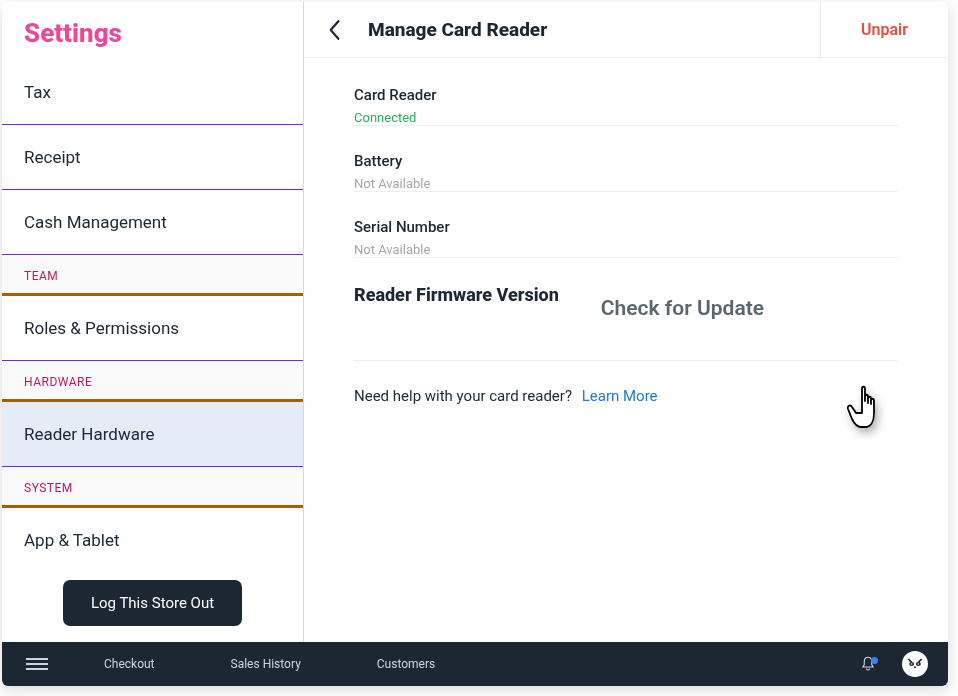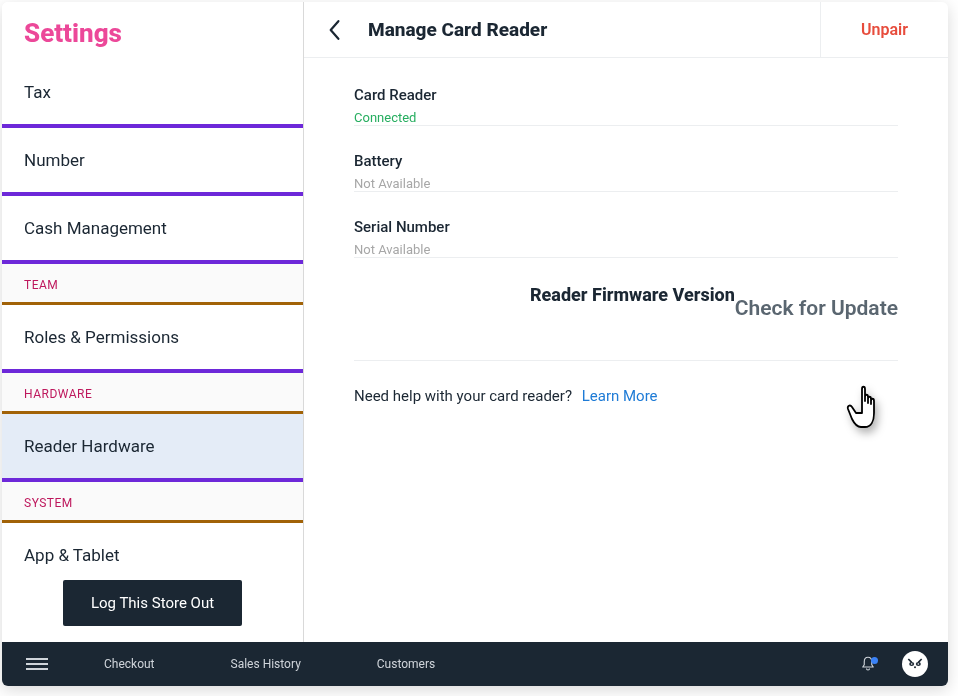--- a/index.html
+++ b/index.html
@@ -45,21 +45,21 @@
       color: #ec4899;
     }
     .sidebar-scroll {
       flex: 1;
       overflow-y: auto;
     }
     .sidebar-item {
       padding: 22px 22px;
       font-size: 17px;
       color: #1b2733;
-      border-bottom: 4px solid #6d28d9;
+      border-bottom: 1px solid #6d28d9;
       cursor: pointer;
     }
     .sidebar-item.selected {
       background: #e4ecf7;
     }
     .sidebar-section-header {
       padding: 14px 22px 10px 22px;
       font-size: 12px;
       color: #be185d;
       letter-spacing: 0.5px;
@@ -71,21 +71,21 @@
       display: flex;
       justify-content: center;
     }
     .logout-btn {
       background: #1b2733;
       color: #fff;
       padding: 14px 28px;
       font-size: 15px;
       border: none;
       cursor: pointer;
-      border-radius: 2px;
+      border-radius: 7px;
       text-align: center;
     }
     .content {
       flex: 1;
       display: flex;
       flex-direction: column;
       position: relative;
     }
     .content-header {
       display: flex;
@@ -139,25 +139,26 @@
     }
     .info-value {
       font-size: 13px;
       color: #a7a7a7;
     }
     .info-value.connected {
       color: #27ae60;
     }
     .firmware-row {
       display: flex;
-      justify-content: flex-end;
+      justify-content: flex-start;
       align-items: flex-start;
       padding-bottom: 40px;
       border-bottom: 1px solid #eceef0;
       margin-bottom: 26px;
+      gap: 42px;
     }
     .firmware-label {
       font-size: 18px;
       font-weight: 800;
       color: #1b2733;
     }
     .check-update {
       font-size: 21px;
       color: #5a6670;
       font-weight: 600;
@@ -252,21 +253,21 @@
   </style>
 </head>
 <body>
 
 <div class="app-container">
   <div class="main-area">
     <div class="sidebar">
       <div class="sidebar-header">Settings</div>
       <div class="sidebar-scroll">
         <div class="sidebar-item">Tax</div>
-        <div class="sidebar-item">Number</div>
+        <div class="sidebar-item">Receipt</div>
         <div class="sidebar-item">Cash Management</div>
         <div class="sidebar-section-header">TEAM</div>
         <div class="sidebar-item">Roles &amp; Permissions</div>
         <div class="sidebar-section-header">HARDWARE</div>
         <div class="sidebar-item selected">Reader Hardware</div>
         <div class="sidebar-section-header">SYSTEM</div>
         <div class="sidebar-item">App &amp; Tablet</div>
       </div>
       <div class="sidebar-footer">
         <button class="logout-btn">Log This Store Out</button>

